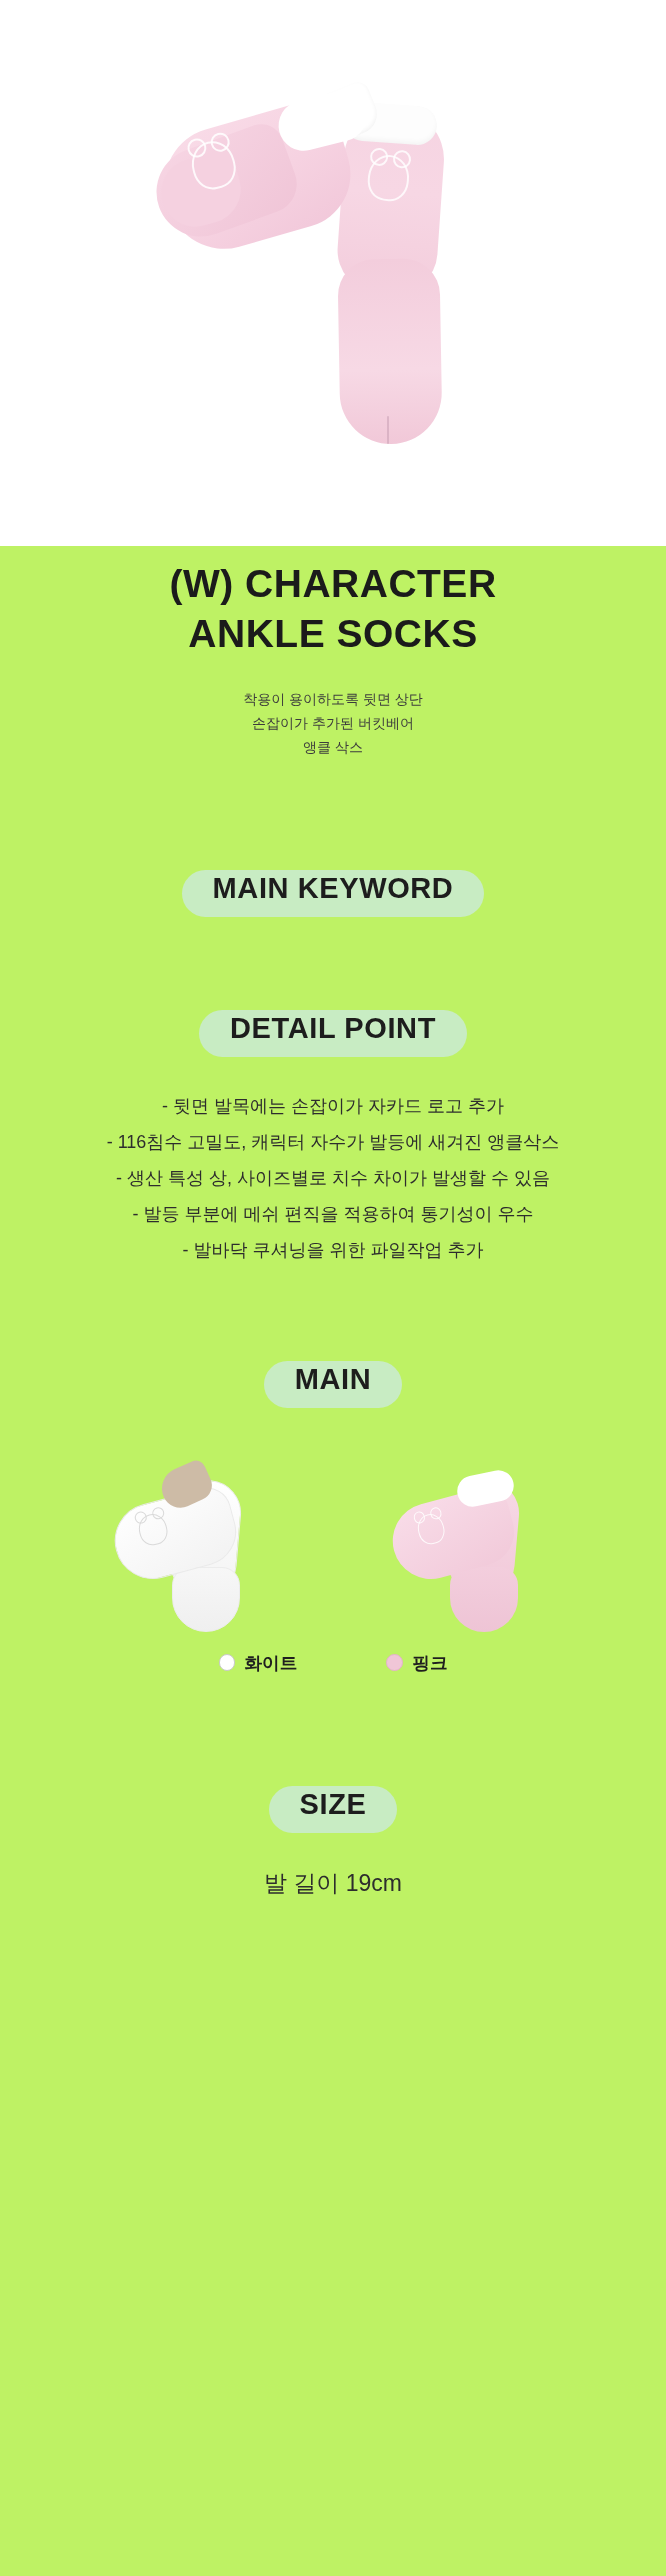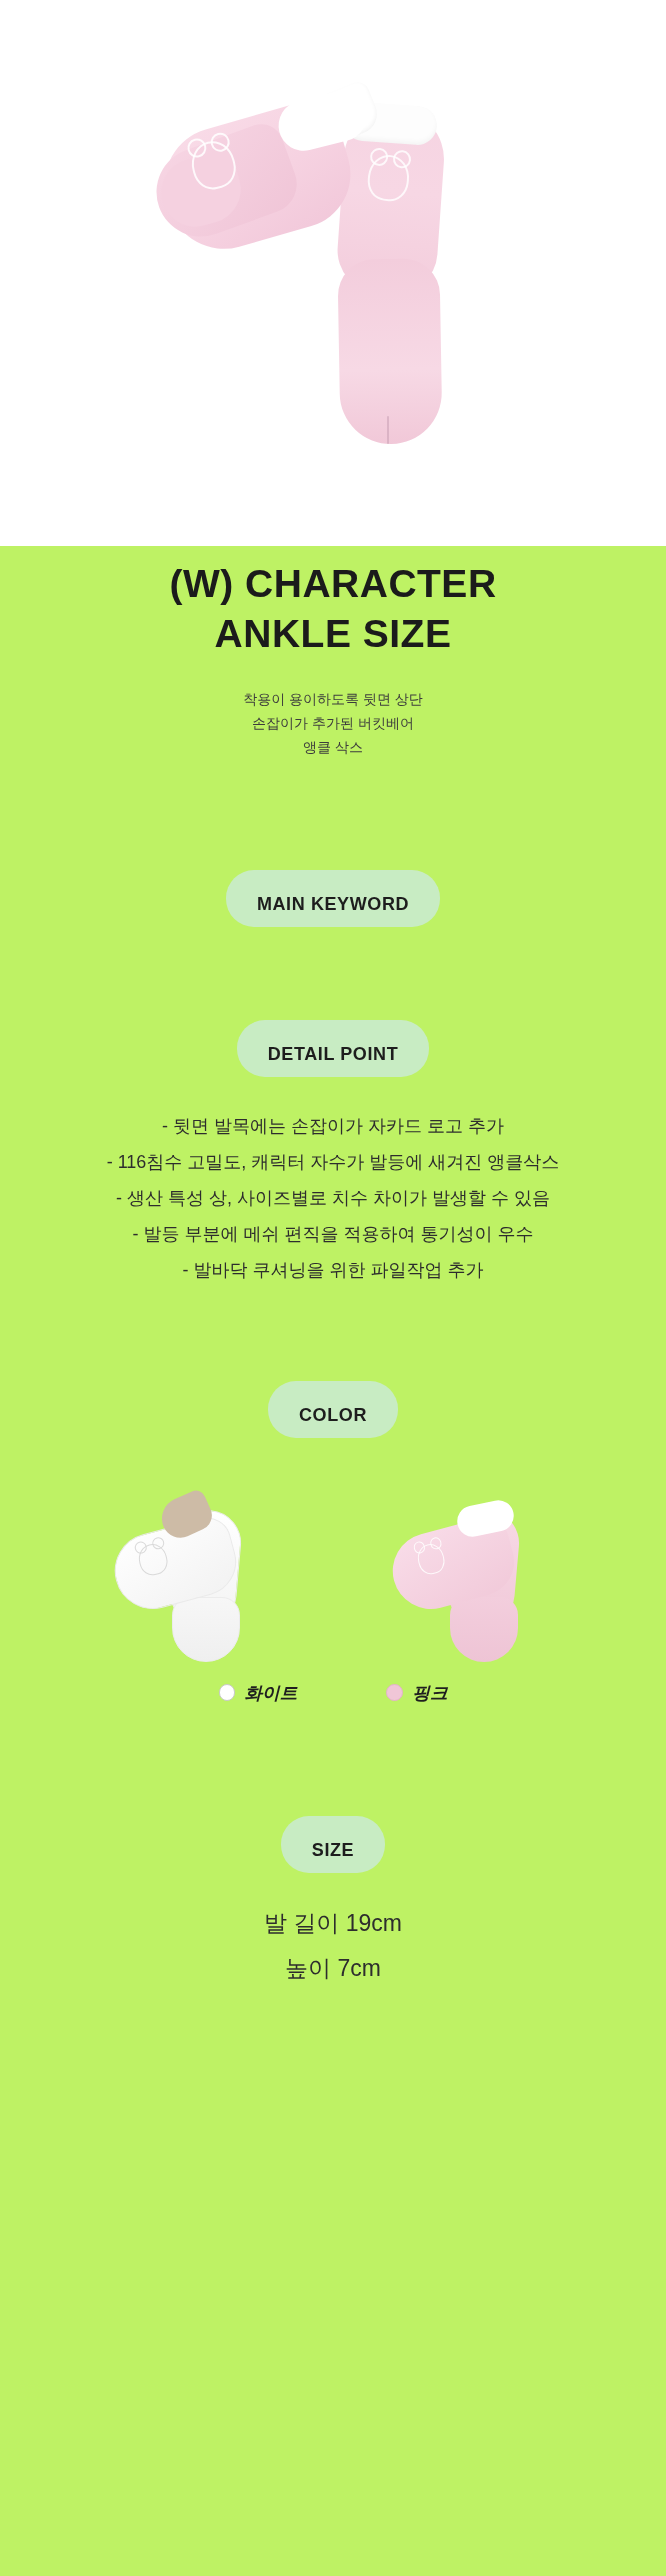--- a/index.html
+++ b/index.html
@@ -195,24 +195,24 @@
     line-height: 1.72;
     color: #3c3c3c;
     font-weight: 400;
   }
 
   
   .pill {
     display: inline-block;
     background: #c8ecc3;
     color: #1d1d1d;
-    font-size: 18px;
+    font-size: 29px;
     font-weight: bold;
     letter-spacing: 0.6px;
-    padding: 24px 31px 12px;
+    padding: 2px 31px 12px;
     border-radius: 28px;
     text-align: center;
   }
   .section {
     width: 666px;
     text-align: center;
   }
 
   .tag-row {
     margin-top: 24px;
@@ -335,21 +335,20 @@
     border:1.9px solid rgba(255,255,255,0.85); border-radius:50%; top:-5.6px;
   }
   .p-logo::before { left:-1.9px; } .p-logo::after { right:-1.9px; }
 
   .swatch-row {
     margin-top: 16.7px;
     width: 666px;
     display: flex;
     justify-content: center;
     gap: 89px;
-    font-style: italic;
   }
   .swatch-item {
     display: flex;
     align-items: center;
     gap: 9.3px;
   }
   .swatch-dot {
     width: 16.7px; height: 16.7px;
     border-radius: 50%;
     display: inline-block;
@@ -389,21 +388,21 @@
       <div class="sock-front-cuff"></div>
       <div class="bear-logo-1"></div>
       <div class="bear-logo-2"></div>
       <div class="sock-seam"></div>
     </div>
   </div>
 
   <div class="title-block">
     <h1 class="main-title">
       <span>(W) CHARACTER</span><br>
-      <span>ANKLE SIZE</span>
+      <span>ANKLE SOCKS</span>
     </h1>
     <div class="subtitle">
       <div>착용이 용이하도록 뒷면 상단</div>
       <div>손잡이가 추가된 버킷베어</div>
       <div>앵클 삭스</div>
     </div>
   </div>
 
   <div class="sp-120"></div>
 
@@ -420,21 +419,21 @@
       <div>- 116침수 고밀도, 캐릭터 자수가 발등에 새겨진 앵클삭스</div>
       <div>- 생산 특성 상, 사이즈별로 치수 차이가 발생할 수 있음</div>
       <div>- 발등 부분에 메쉬 편직을 적용하여 통기성이 우수</div>
       <div>- 발바닥 쿠셔닝을 위한 파일작업 추가</div>
     </div>
   </div>
 
   <div class="sp-100"></div>
 
   <div class="section">
-    <span class="pill">COLOR</span>
+    <span class="pill">MAIN</span>
 
     <div class="color-images">
       <div class="color-card">
         <div class="w-back"></div>
         <div class="w-back-foot"></div>
         <div class="w-front"></div>
         <div class="w-tab"></div>
         <div class="w-logo"></div>
       </div>
       <div class="color-card">
@@ -457,19 +456,18 @@
       </div>
     </div>
   </div>
 
   <div class="sp-120"></div>
 
   <div class="section">
     <span class="pill">SIZE</span>
     <div class="size-lines">
       <div>발 길이 19cm</div>
-      <div>높이 7cm</div>
     </div>
   </div>
 
   <div class="sp-60"></div>
 </div>
 
 
 </body></html>

